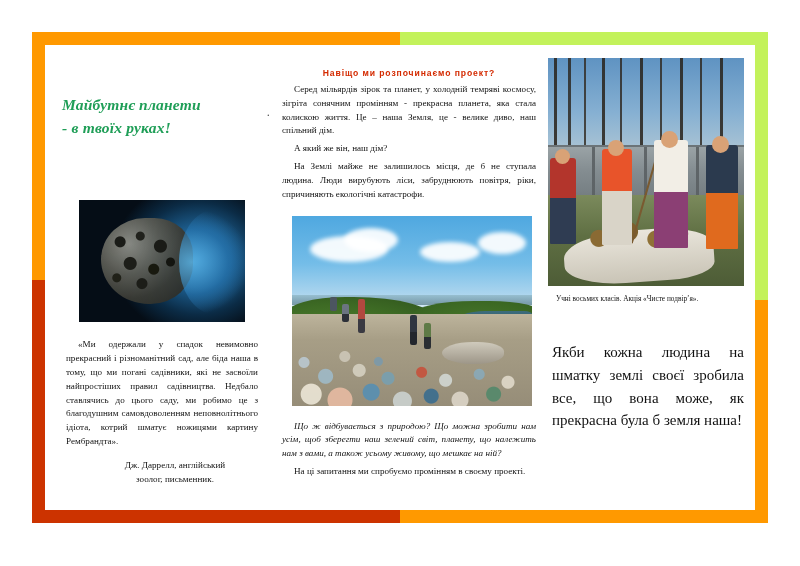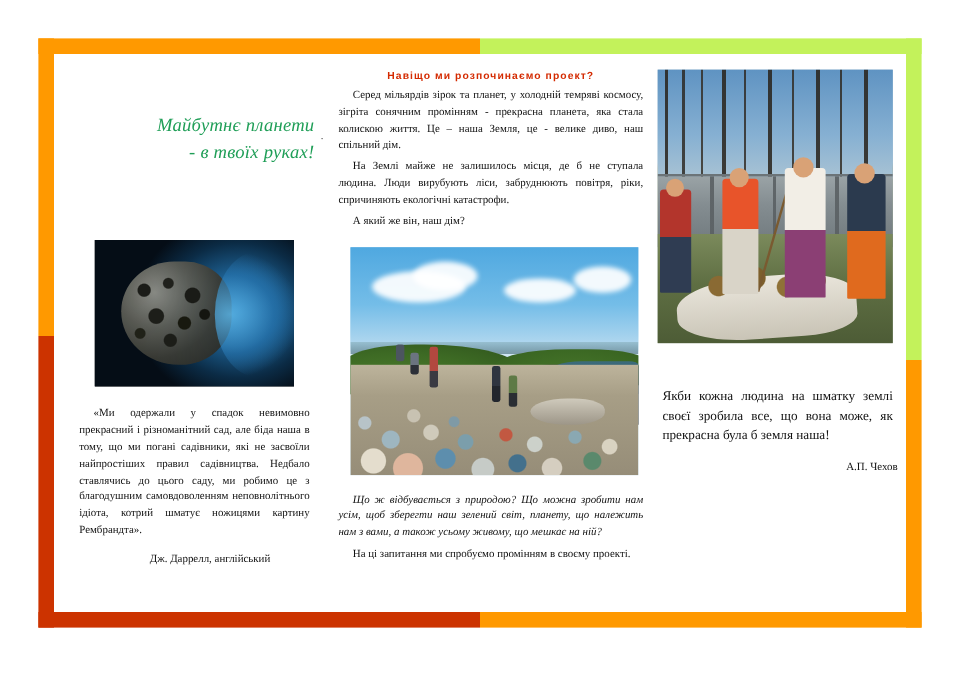--- a/index.html
+++ b/index.html
@@ -31,32 +31,32 @@
   .bar-left-lower  { left: 32px;  top: 280px; width: 13px;  height: 243px; background: #cc3300; }
   .bar-right-upper { left: 755px; top: 32px;  width: 13px;  height: 268px; background: #c3f25b; }
   .bar-right-lower { left: 755px; top: 300px; width: 13px;  height: 223px; background: #ff9900; }
   .bar-bottom-left { left: 32px;  top: 510px; width: 368px; height: 13px; background: #cc3300; }
   .bar-bottom-right{ left: 400px; top: 510px; width: 368px; height: 13px; background: #ff9900; }
 
   
   .col { position: absolute; }
 
   .col-left   { left: 62px;  top: 58px;  width: 200px; }
-  .col-center { left: 278px; top: 58px;  width: 262px; }
+  .col-center { left: 278px; top: 68px;  width: 262px; }
   .col-right  { left: 548px; top: 58px;  width: 200px; }
 
   
   .hero-title {
     font-family: "Liberation Serif", serif;
     font-style: italic;
-    font-weight: normal;
+    font-weight: bold;
     font-size: 15.5px;
     line-height: 1.45;
     color: #1f9e57;
-    text-align: right;
+    text-align: left;
     margin: 14px 0 0 0;
     white-space: pre-line;
     letter-spacing: .2px;
   }
   .hero-title .l2 { display:block; }
 
   .tiny-dot {
     position: absolute;
     right: -8px;
     top: 49px;
@@ -322,21 +322,21 @@
     font-size: 7.3px;
     line-height: 1.5;
     color: #111;
     text-align: justify;
     margin: 8px 0 0 8px;
     width: 170px;
   }
 
   .right-quote {
     margin-top: 36px;
-    font-size: 11px;
+    font-size: 15px;
     text-indent: 0;
   }
   .right-attrib {
     font-family: "Liberation Serif", serif;
     font-size: 9.1px;
     color: #111;
     text-align: right;
     margin: 12px 0 0 0;
   }
 </style>
@@ -363,31 +363,32 @@
     </div>
 
     <div class="earth-photo">
       <div class="earth-glow"></div>
     </div>
 
     <p class="body-text left-quote">«Ми одержали у спадок невимовно прекрасний і різноманітний сад, але біда наша в тому, що ми погані садівники, які не засвоїли найпростіших правил садівництва. Недбало ставлячись до цього саду, ми робимо це з благодушним самовдоволенням неповнолітнього ідіота, котрий шматує ножицями картину Рембрандта».</p>
 
     <div class="attrib">
       <span>Дж. Даррелл, англійський</span>
+      <span class="l2">зоолог, письменник.</span>
     </div>
 
   </div>
 
   <div class="col col-center">
 
     <div class="section-heading">Навіщо ми розпочинаємо проект?</div>
 
     <p class="body-text">Серед мільярдів зірок та планет, у холодній темряві космосу, зігріта сонячним промінням - прекрасна планета, яка стала колискою життя. Це – наша Земля, це -  велике  диво, наш спільний дім.</p>
+    <p class="body-text">А який же він, наш дім?</p>
     <p class="body-text">На Землі майже не залишилось місця, де б не ступала   людина. Люди вирубують ліси, забруднюють повітря, ріки, спричиняють екологічні катастрофи.</p>
-    <p class="body-text">А який же він, наш дім?</p>
 
     <div class="litter-photo">
       <div class="lp-sky"></div>
       <div class="lp-cloud lp-c1"></div>
       <div class="lp-cloud lp-c2"></div>
       <div class="lp-cloud lp-c3"></div>
       <div class="lp-cloud lp-c4"></div>
       <div class="lp-horizon"></div>
       <div class="lp-green"></div>
       <div class="lp-green2"></div>
@@ -422,20 +423,20 @@
       <div class="kp-kid kp-k1"></div>
       <div class="kp-head kp-h1"></div>
       <div class="kp-kid kp-k2"></div>
       <div class="kp-head kp-h2"></div>
       <div class="kp-kid kp-k3"></div>
       <div class="kp-head kp-h3"></div>
       <div class="kp-kid kp-k4"></div>
       <div class="kp-head kp-h4"></div>
     </div>
 
+    <p class="photo-caption">Учні  восьмих  класів.  Акція «Чисте подвір’я».</p>
 
     <p class="body-text right-quote">Якби  кожна  людина  на  шматку землі  своєї  зробила  все,  що  вона може,  як  прекрасна  була  б  земля наша!</p>
 
-    <p class="right-attrib">А.П. Чехов</p>
 
   </div>
 
 </div>
 
 </body></html>

